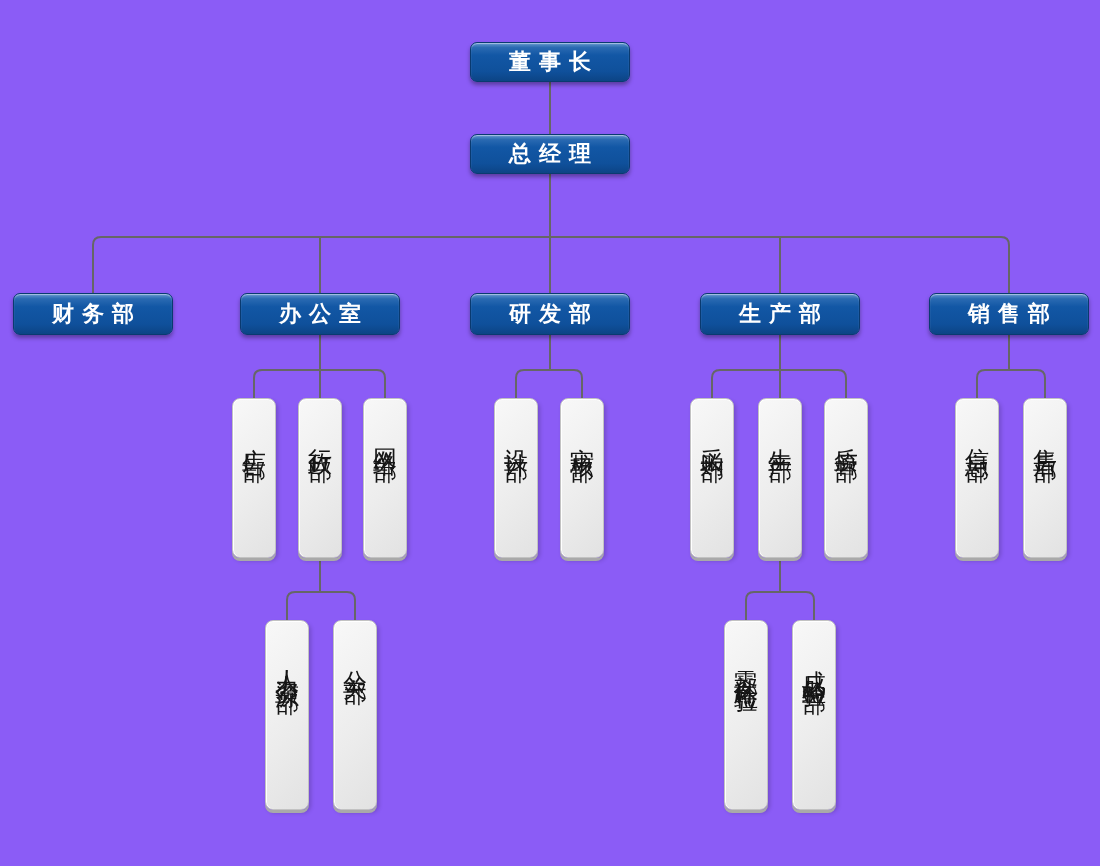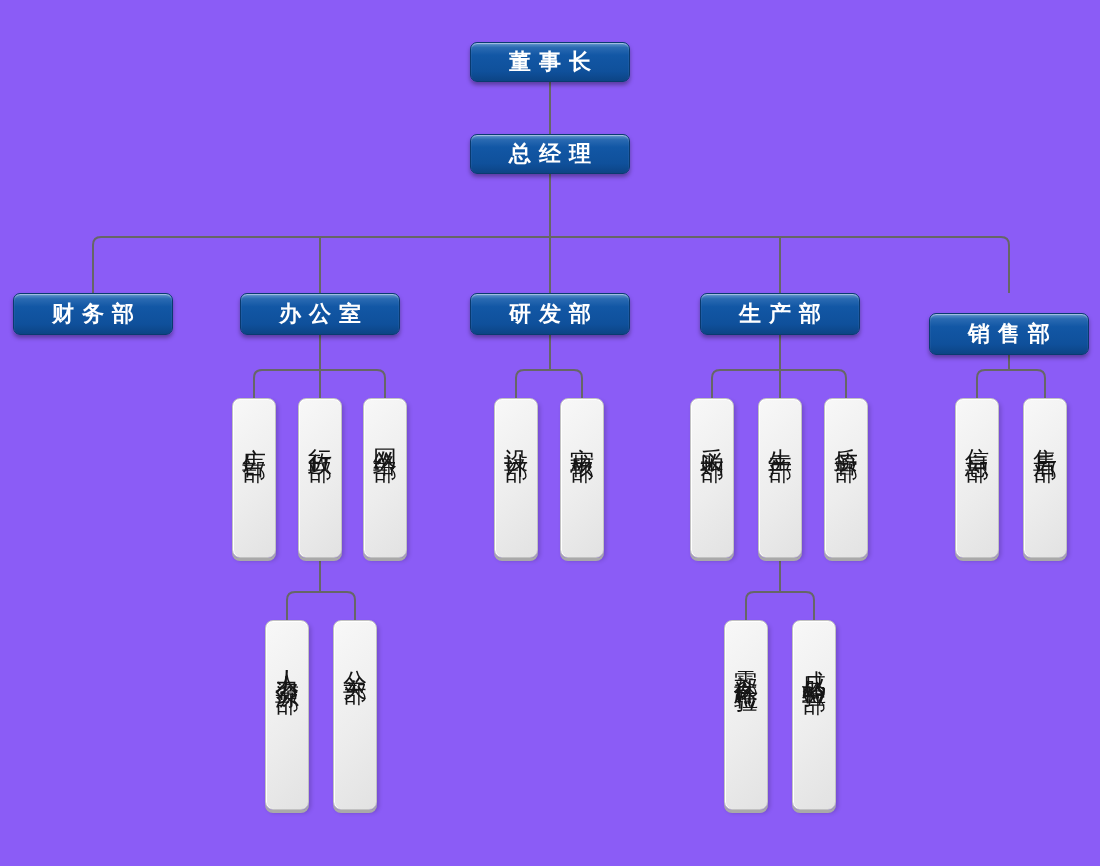--- a/index.html
+++ b/index.html
@@ -100,21 +100,21 @@
   </div>
   <div class="bnode row3" style="left:470px;top:293px;">
     <span class="blabel">研发部</span>
   </div>
   <div class="bnode row3" style="left:240px;top:293px;">
     <span class="blabel">办公室</span>
   </div>
   <div class="bnode row3" style="left:700px;top:293px;">
     <span class="blabel">生产部</span>
   </div>
-  <div class="bnode row3" style="left:929px;top:293px;margin-top:20px;">
+  <div class="bnode row3" style="left:929px;top:293px;">
     <span class="blabel">销售部</span>
   </div>
 
   <div class="vnode h160" style="left:232px;top:398px;">
     <span class="vlabel">广告部</span>
   </div>
   <div class="vnode h160" style="left:298px;top:398px;">
     <span class="vlabel">行政部</span>
   </div>
   <div class="vnode h160" style="left:363px;top:398px;">

